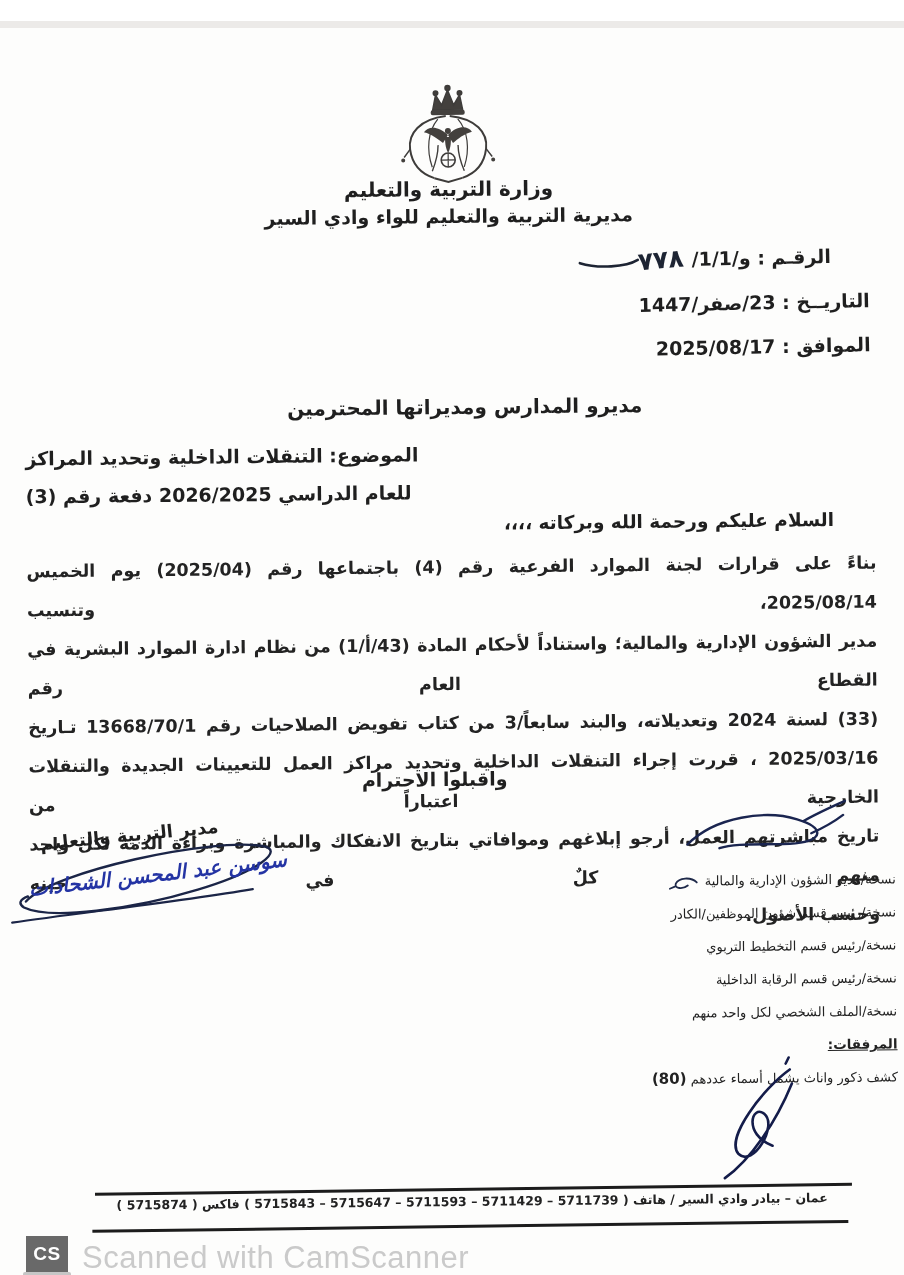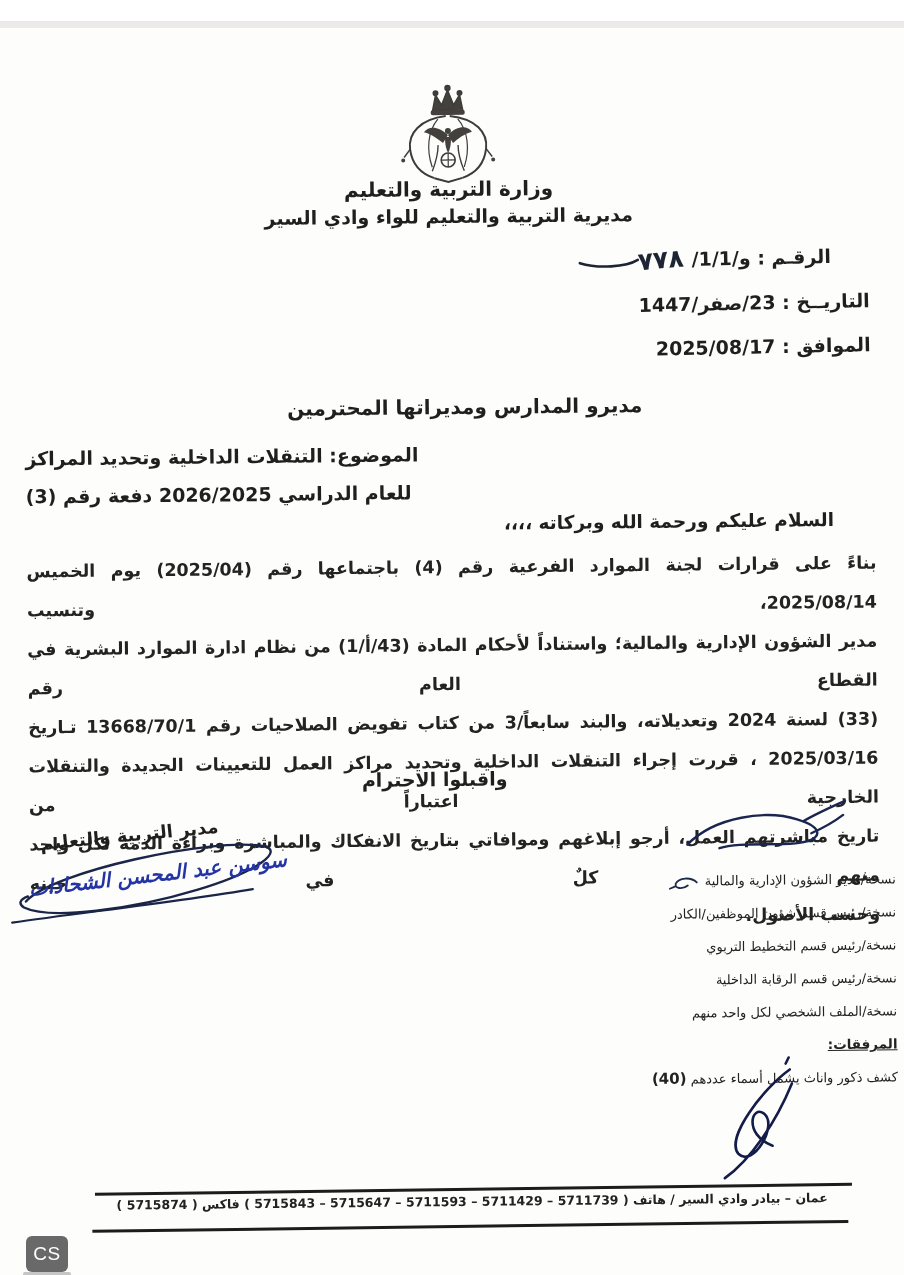--- a/index.html
+++ b/index.html
@@ -66,22 +66,22 @@
   .rule-top{left:88px;width:757px;top:1167px;}
   .rule-bottom{left:85px;width:756px;top:1204px;}
   .footer-contact{
     position:absolute;left:85px;width:760px;top:1173px;
     direction:rtl;text-align:center;font-size:12.5px;font-weight:bold;color:#222;
   }
 
   
   .cs-box{
     position:absolute;left:26px;top:1215px;width:42px;height:36px;
-    background:#696969;border-radius:6px;color:#fff;
-    font-family:"Liberation Sans",sans-serif;font-weight:normal;font-size:19px;
+    background:#696969;border-radius:0;color:#fff;
+    font-family:"Liberation Sans",sans-serif;font-weight:bold;font-size:19px;
     display:flex;align-items:center;justify-content:center;letter-spacing:.5px;
   }
   .cs-tab{position:absolute;left:23px;top:1251px;width:48px;height:10px;background:#c6c6c6;border-radius:2px;}
   .cs-caption{
     position:absolute;left:82px;top:1219px;
     font-family:"Liberation Sans",sans-serif;font-size:31px;color:#cacaca;letter-spacing:.5px;
   }
   svg{display:block;}
   .inline-svg{display:inline-block;}
 </style>
@@ -181,31 +181,32 @@
               <path d="M28,8 C22,2 10,3 7,9 C5,14 14,15 19,11 M6,12 L1,14" stroke="#1f2a4a" stroke-width="1.8" fill="none" stroke-linecap="round"></path>
             </svg></span>
       </div>
       <div>نسخة/رئيس قسم شؤون الموظفين/الكادر</div>
       <div>نسخة/رئيس قسم التخطيط التربوي</div>
       <div>نسخة/رئيس قسم الرقابة الداخلية</div>
       <div>نسخة/الملف الشخصي لكل واحد منهم</div>
       <div class="attach-label">المرفقات:</div>
       <div class="attach-item">
         <span>كشف ذكور واناث يشمل أسماء عددهم</span>
-        <span class="cnt">(40)</span>
+        <span class="cnt">(80)</span>
       </div>
     </div>
 
     <div class="abs sig-scribble2">
       <svg width="135" height="130" viewBox="0 0 135 130">
         <path d="M96,14 C70,32 30,82 44,98 C58,112 84,70 70,58 C58,48 48,78 78,90
                  M98,28 C82,66 56,104 30,122 M92,8 L95,2" stroke="#141c4a" stroke-width="2.6" fill="none" stroke-linecap="round"></path>
       </svg>
     </div>
 
     <div class="rule rule-top"></div>
     <div class="footer-contact">عمان – بيادر وادي السير / هاتف ( 5711739 – 5711429 – 5711593 – 5715647 – 5715843 ) فاكس ( 5715874 )</div>
     <div class="rule rule-bottom"></div>
   </div>
 
   <div class="cs-box">CS</div>
   <div class="cs-tab"></div>
+  <div class="cs-caption">Scanned with CamScanner</div>
 </div>
 
 </body></html>

